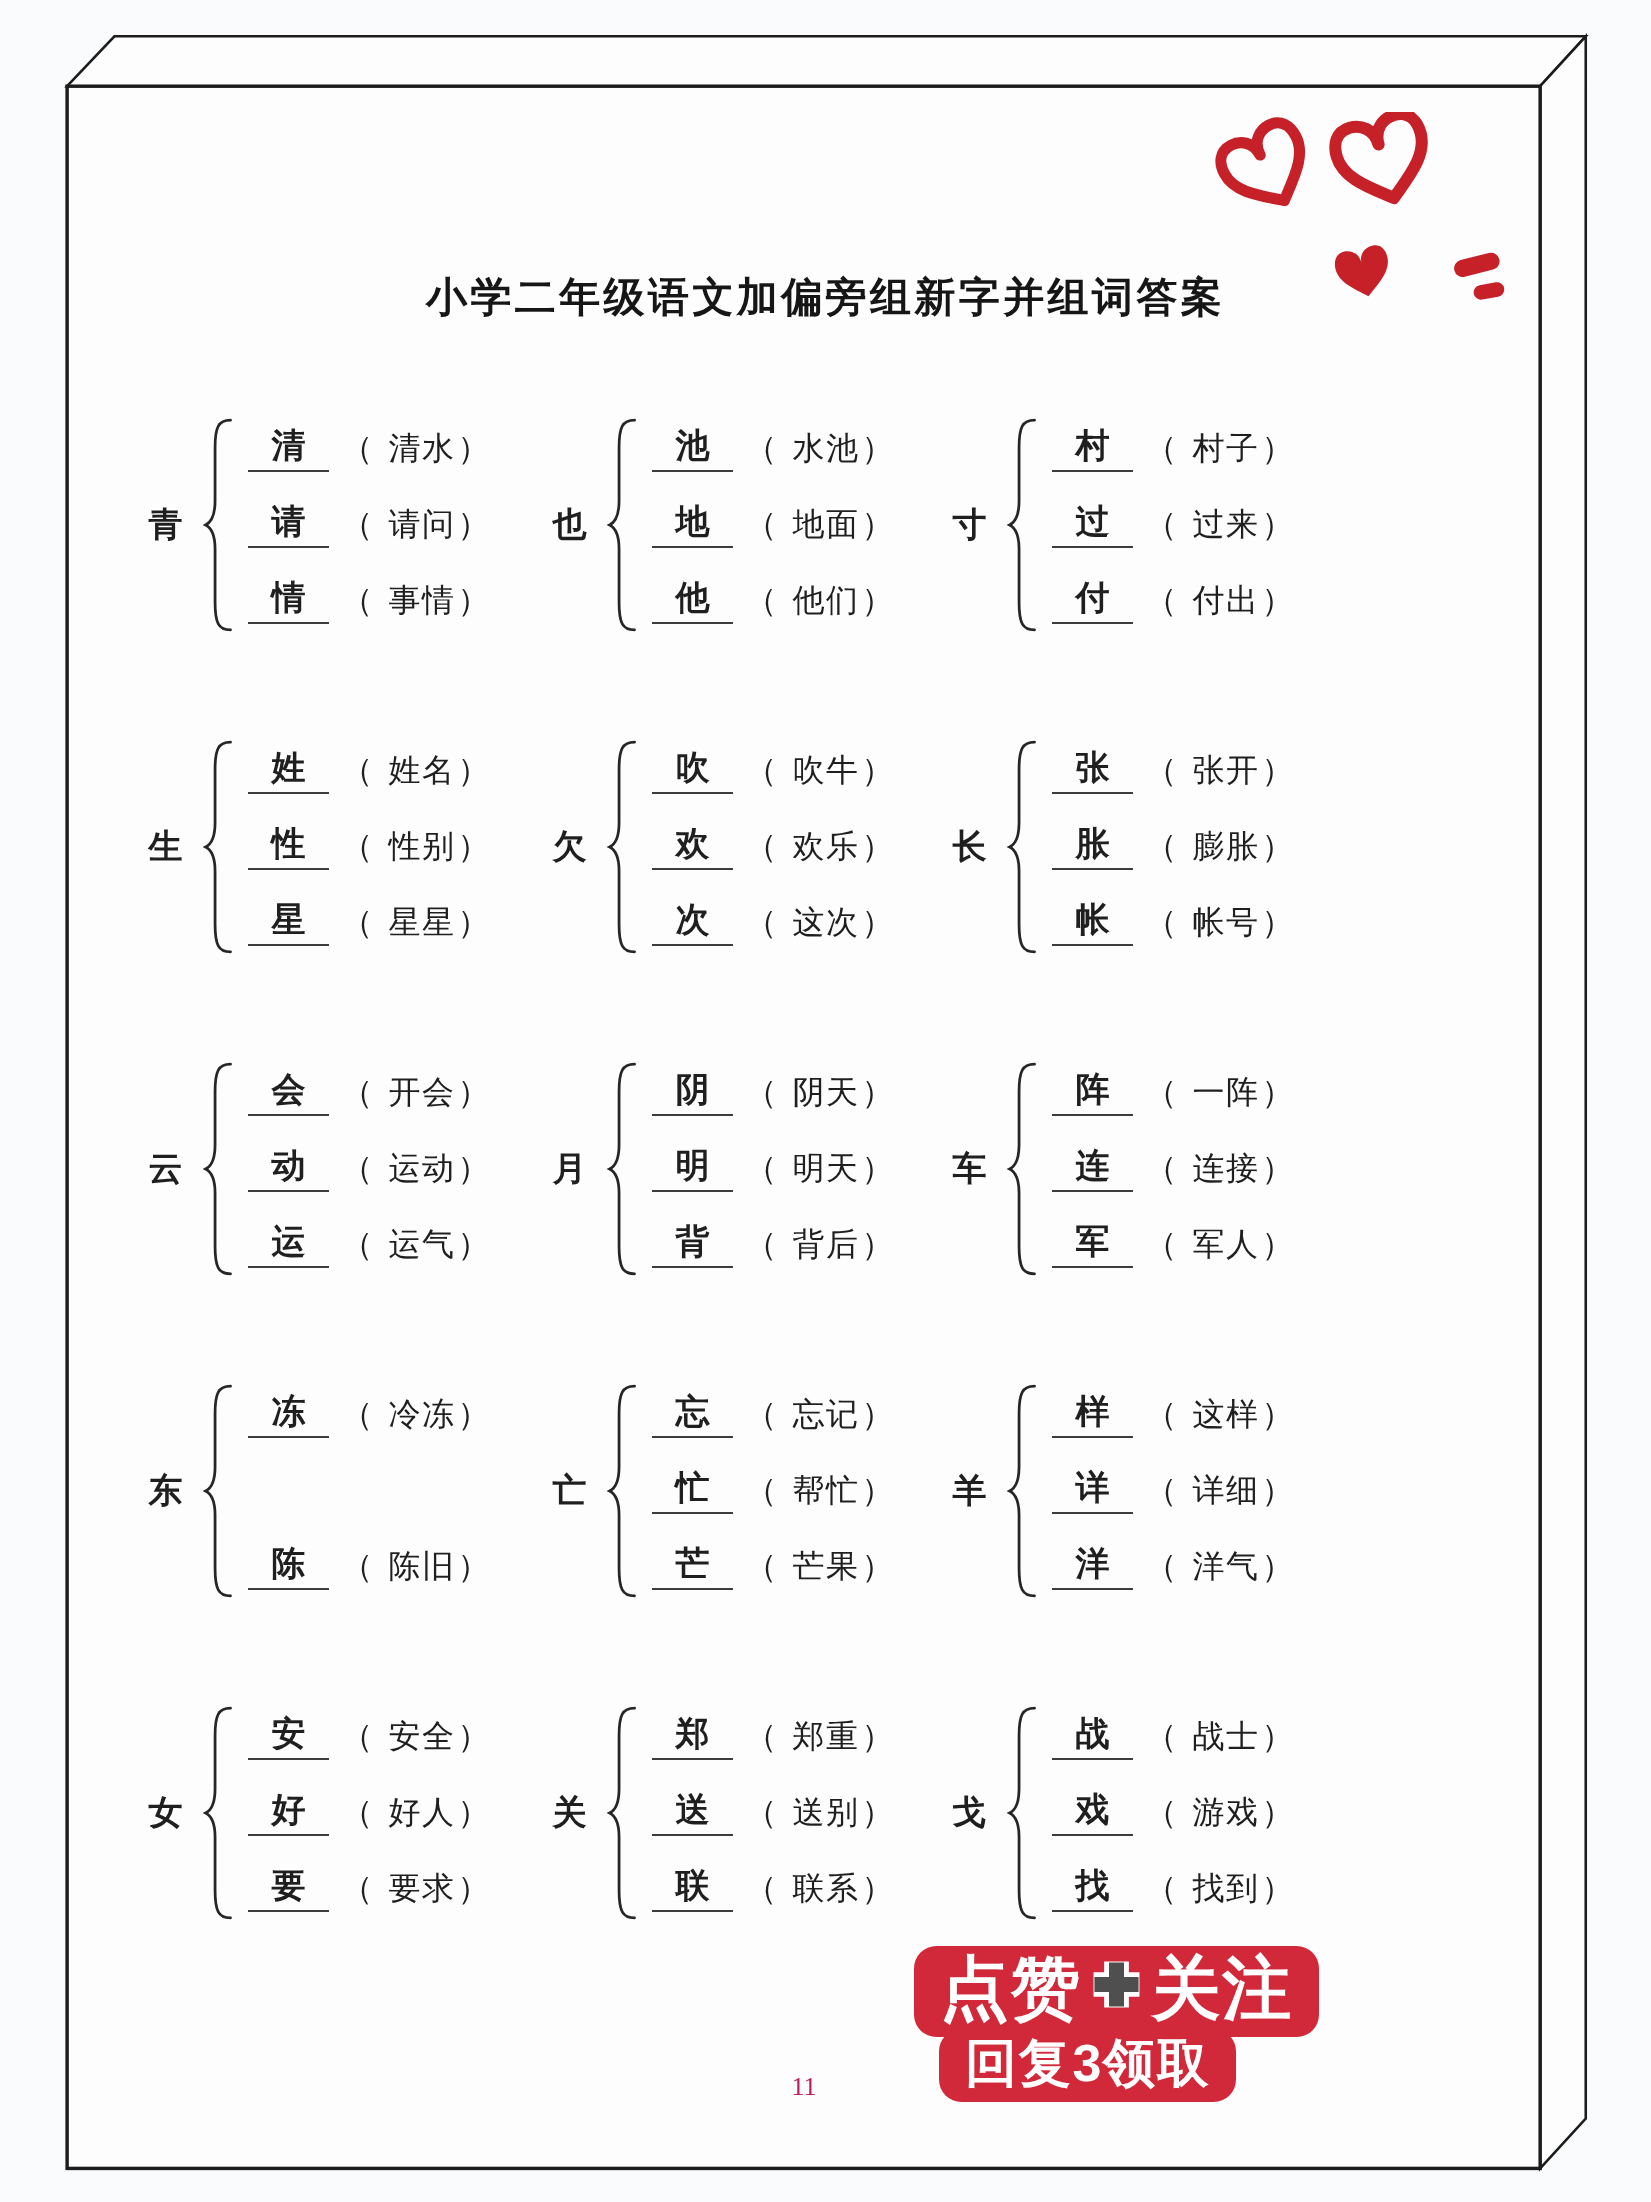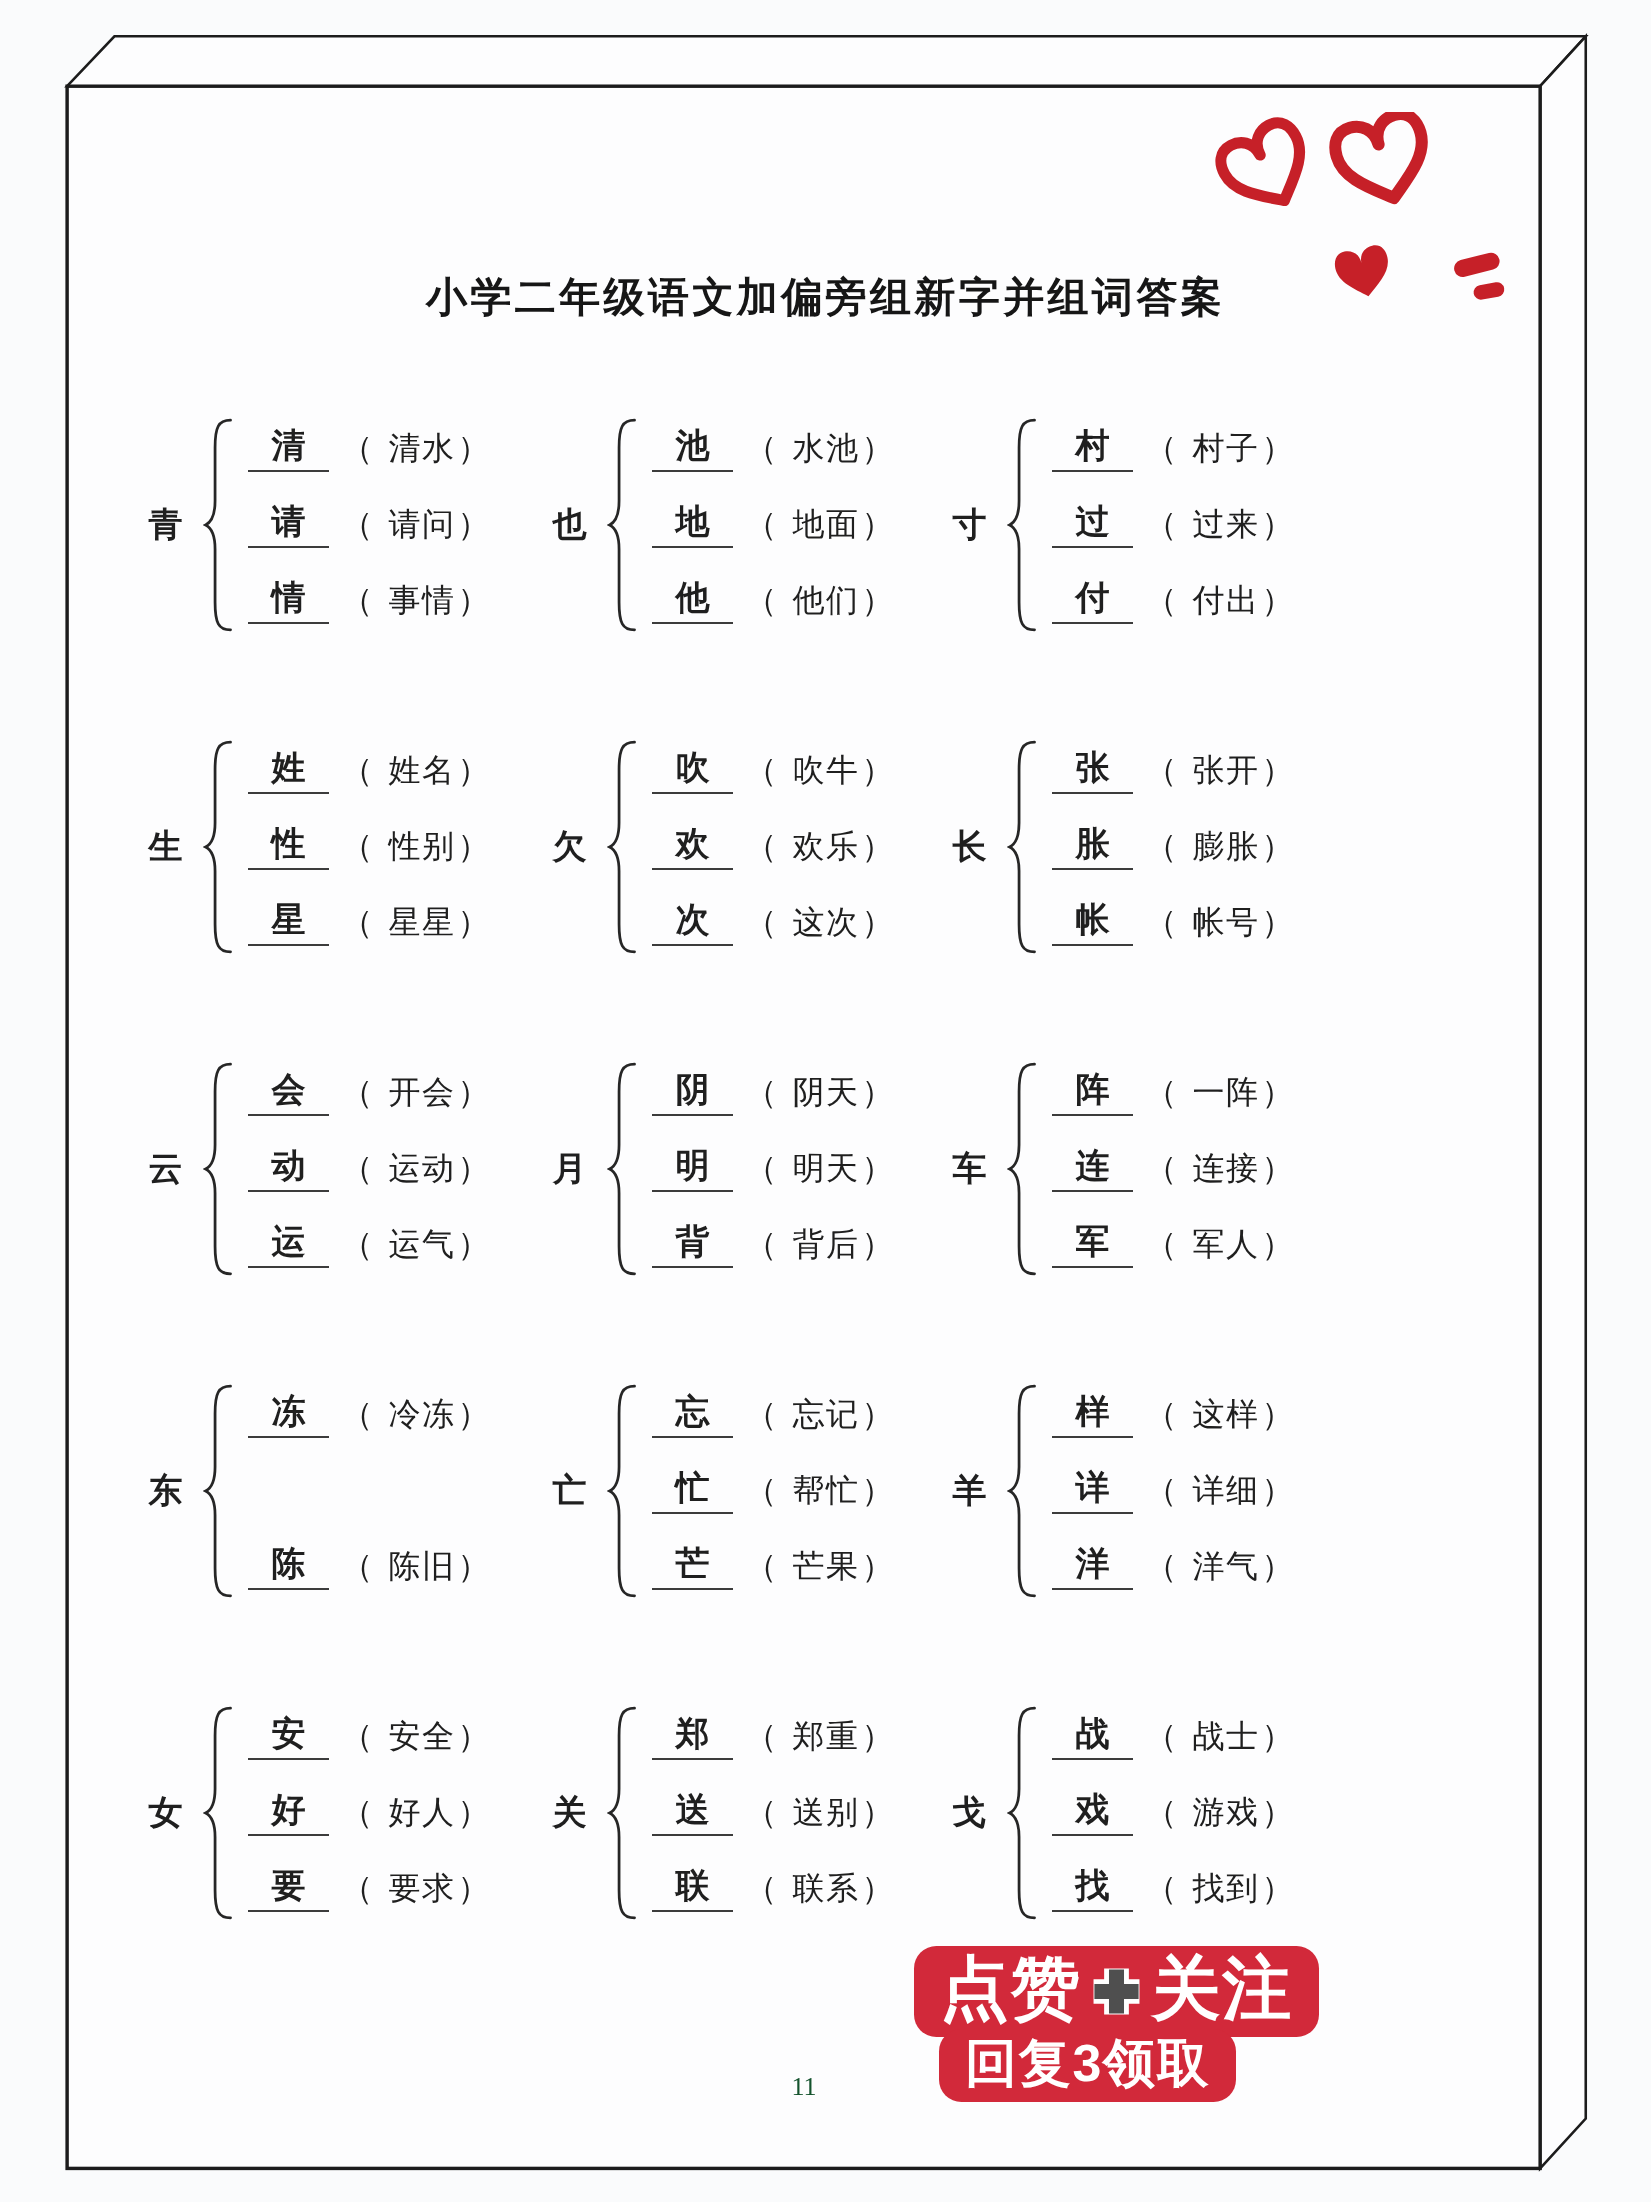--- a/index.html
+++ b/index.html
@@ -28,28 +28,28 @@
   .item.empty{visibility:hidden;}
   .char{
     display:inline-block;min-width:74px;text-align:center;
     font-size:34px;font-weight:600;line-height:1.15;
     border-bottom:2.6px solid #3c3c3c;padding:0 3.4px 4.3px 3.4px;
   }
   .paren{font-size:32px;margin-left:12px;}
   .paren.close-p{margin-left:1.7px;}
   .word{font-size:32px;margin-left:15.5px;letter-spacing:1.7px;font-family:Liberation Mono, monospace;}
   .doodles-svg{position:absolute;left:1200px;top:112px;}
-  .page-number{position:absolute;left:774px;top:2072px;width:60px;text-align:center;font-size:26px;color:#14532d;}
+  .page-number{position:absolute;left:774px;top:2072px;width:60px;text-align:center;font-size:26px;color:#be185d;}
   .badge{
     position:absolute;left:914px;top:1946px;
     display:flex;flex-direction:column;align-items:flex-start;
     font-family:"Liberation Sans","DejaVu Sans",sans-serif;font-weight:bold;color:#ffffff;
   }
   .badge-pill{
-    background:#d2293a;border-radius:22.4px;display:flex;align-items:center;
+    background:#d2293a;border-radius:22.4px;display:flex;
     padding:6.9px 26px 12px 26px;font-size:69px;line-height:1.05;letter-spacing:1.7px;
   }
   .badge-pill.line2{margin-top:-8.6px;margin-left:25px;font-size:52px;}
   .plus-wrap{width:53px;height:53px;margin:5.2px 8.6px 0 8.6px;flex:0 0 auto;}
 </style>
 </head>
 <body>
 
 <div class="screen">
 

